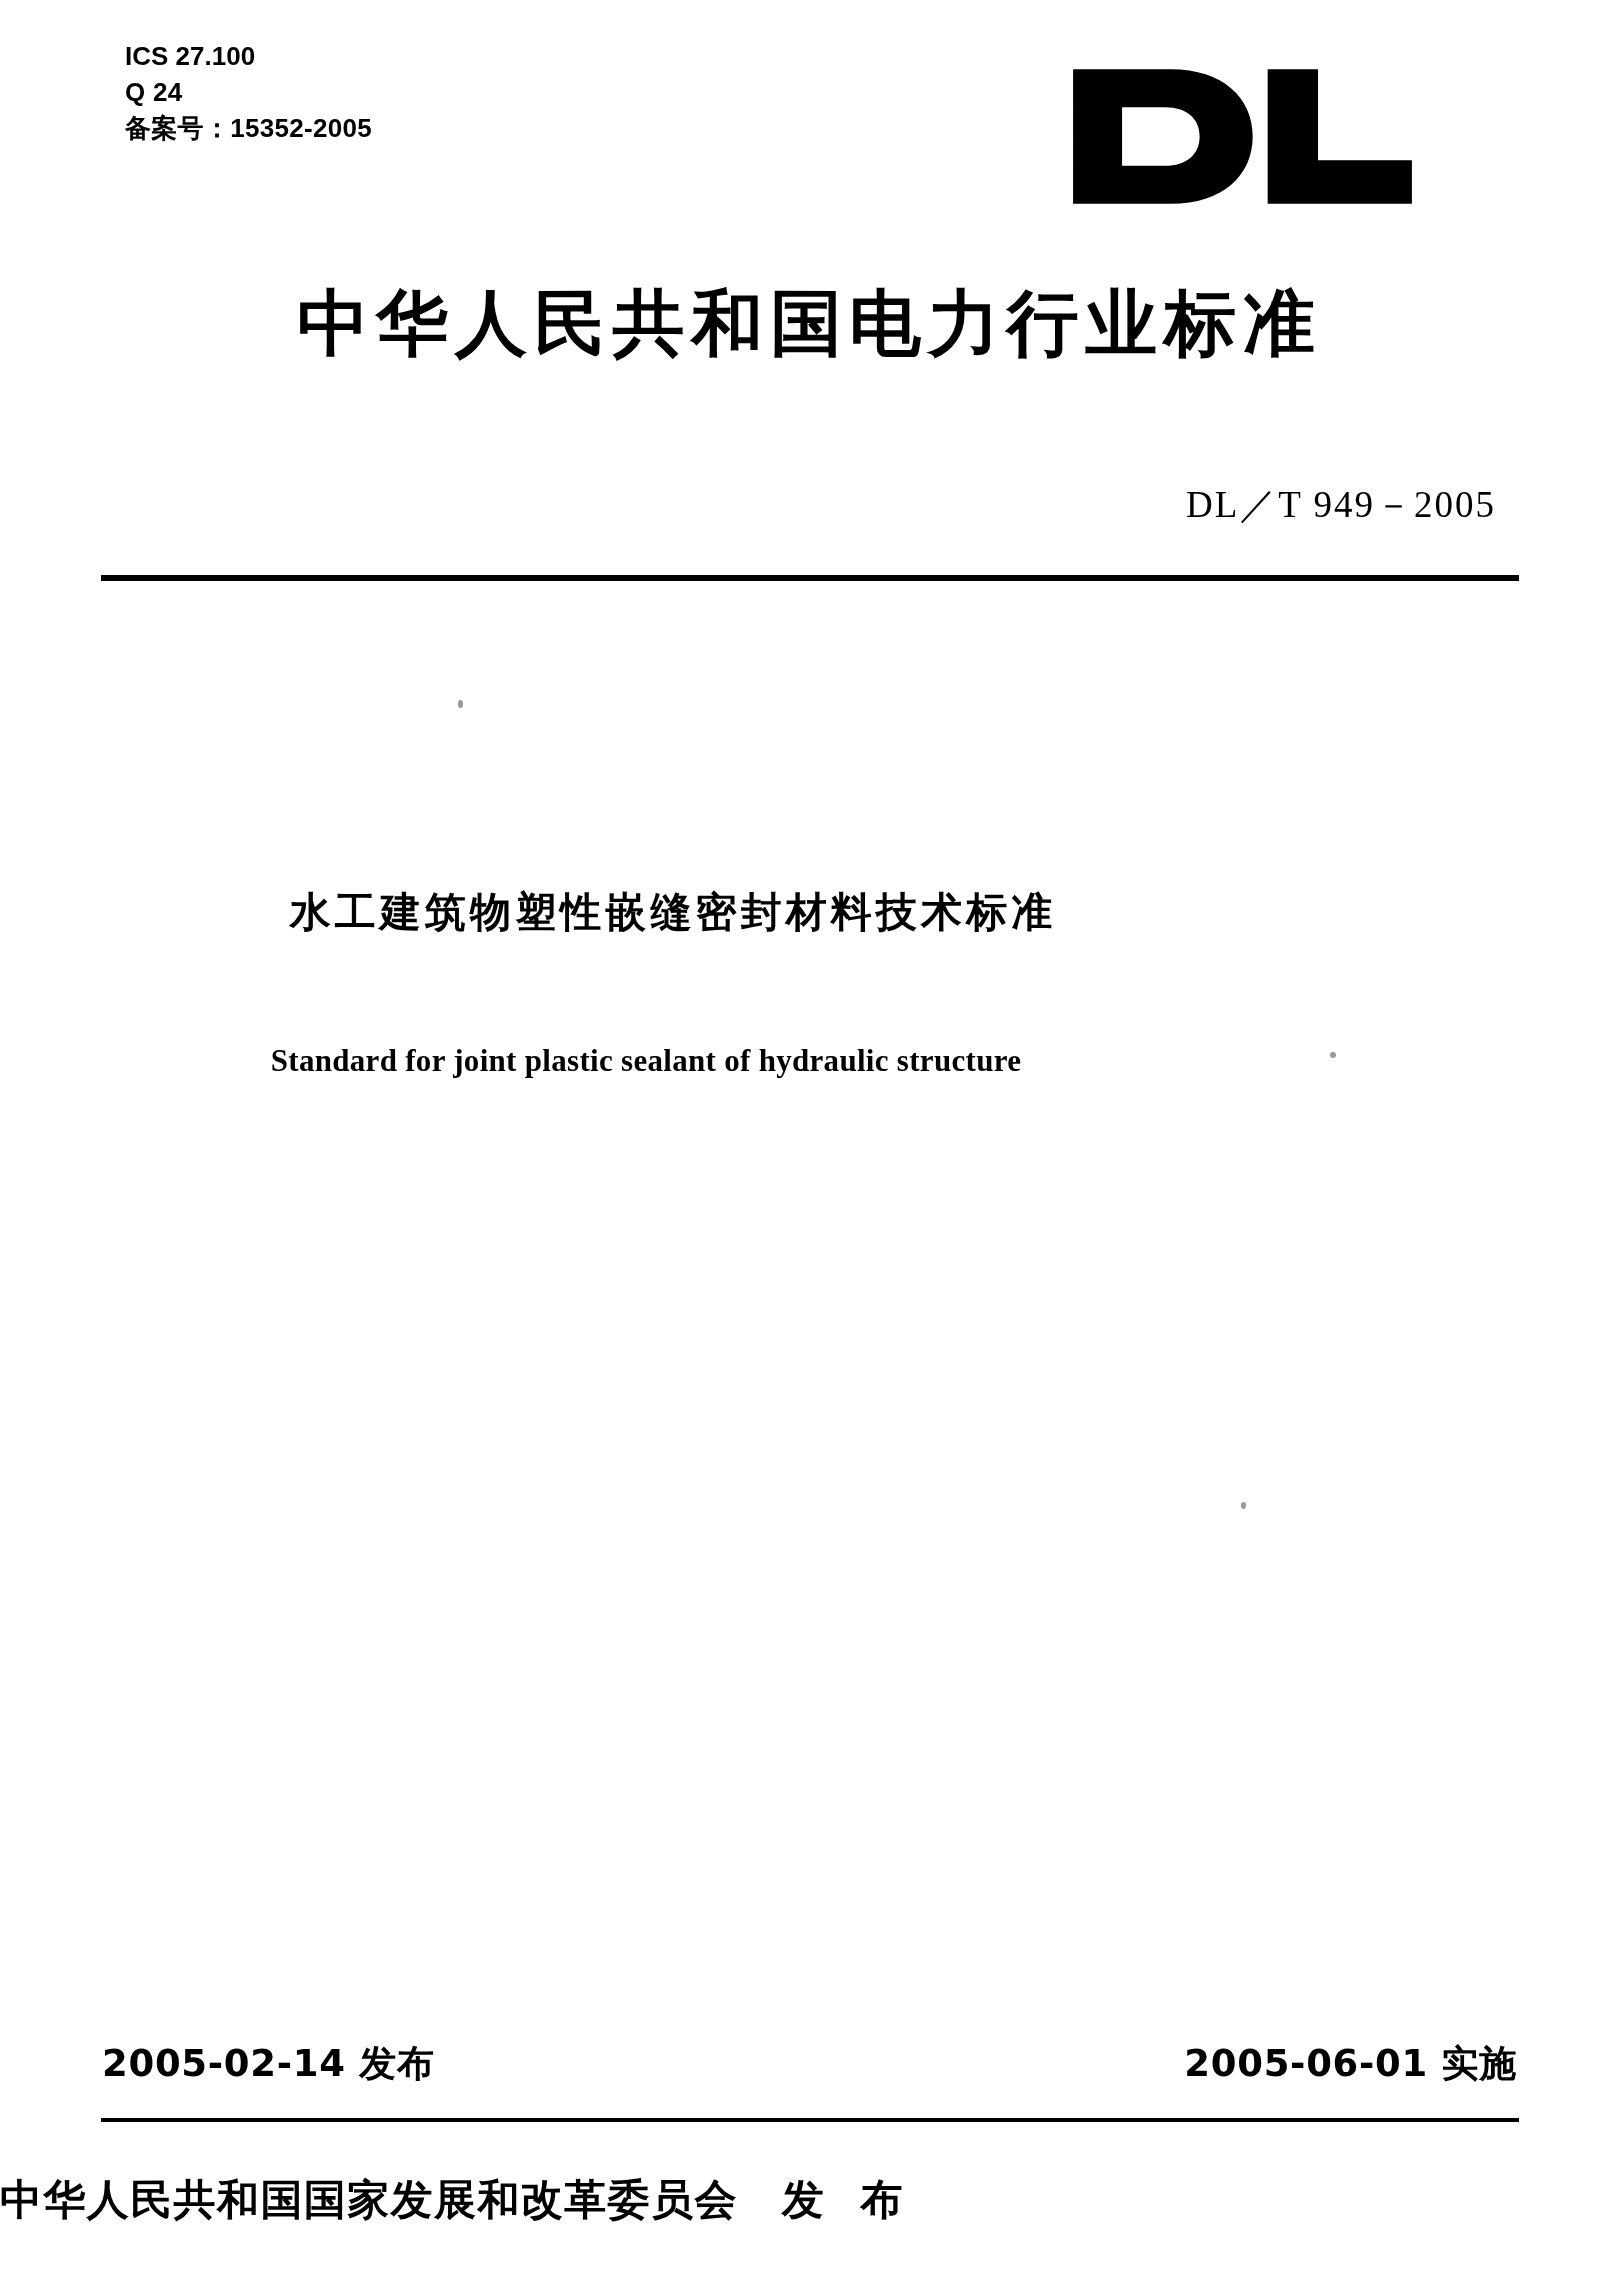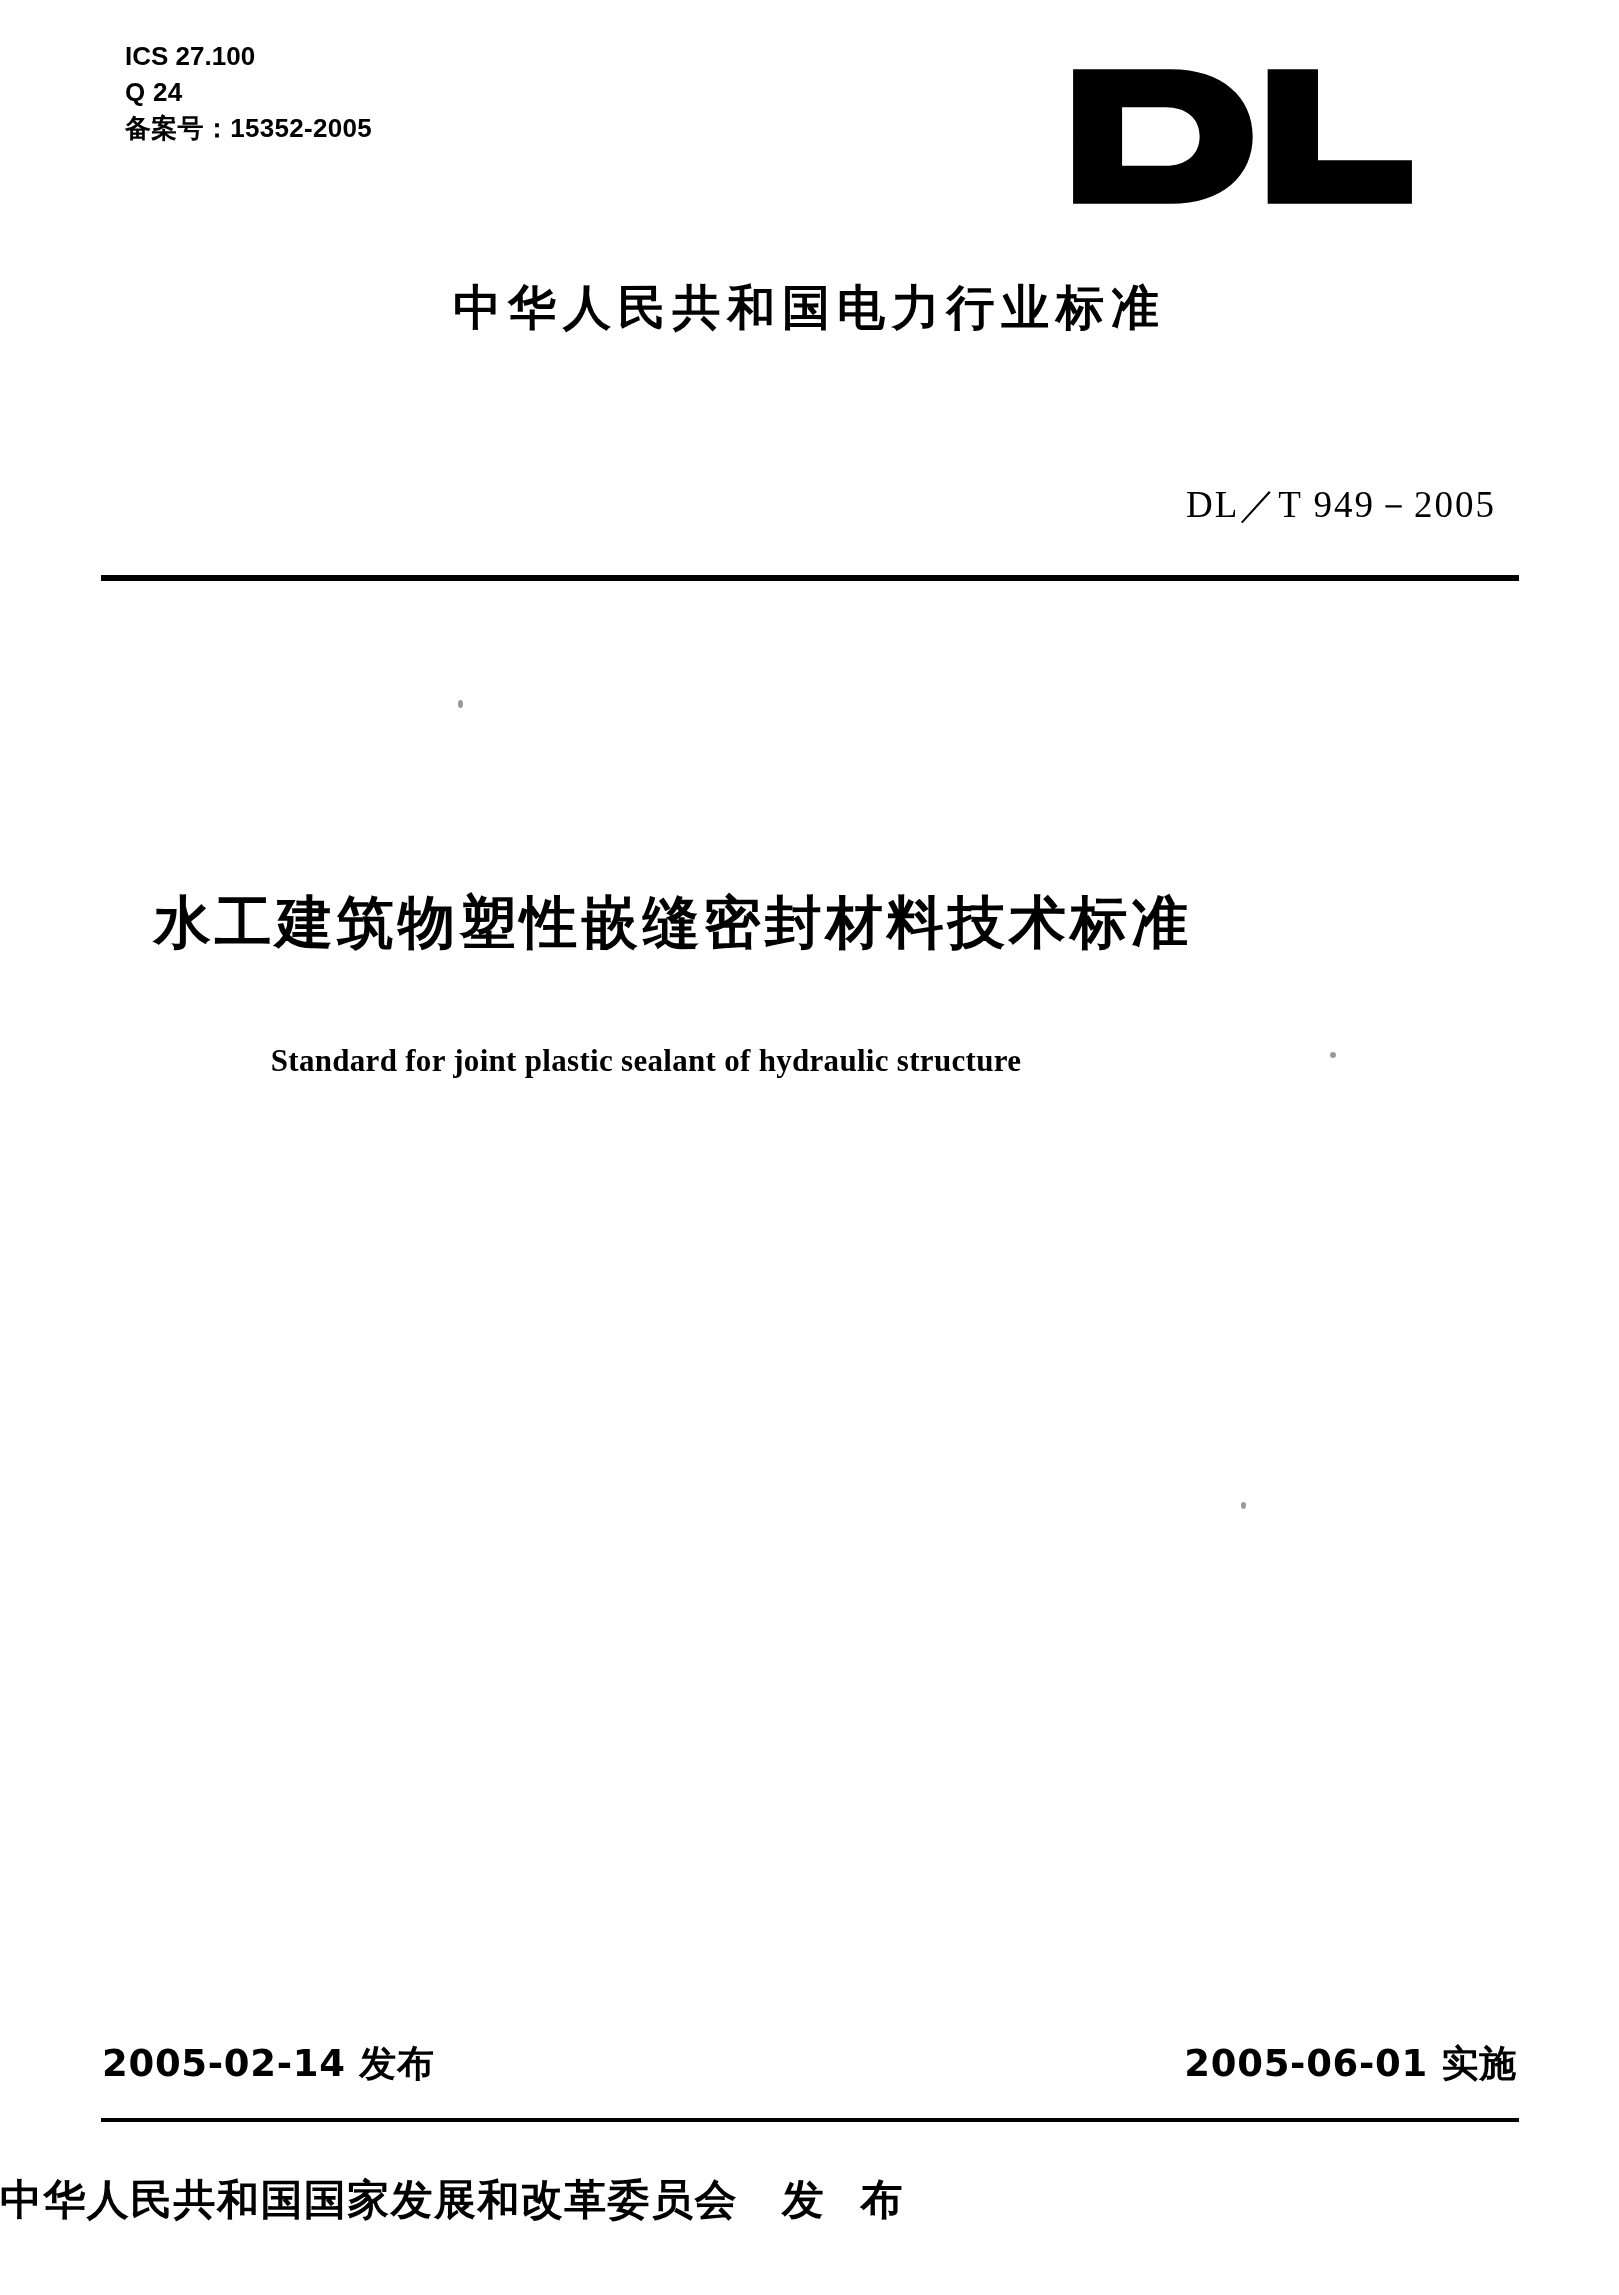--- a/index.html
+++ b/index.html
@@ -51,21 +51,21 @@
 
   
   .cn-org-title {
     position: absolute;
     left: 0;
     top: 276px;
     width: 1619px;
     text-align: center;
     font-family: Liberation Mono, monospace;
     font-weight: bold;
-    font-size: 48px;
+    font-size: 72px;
     letter-spacing: 6.8px;
     white-space: nowrap;
   }
 
   
   .std-no {
     position: absolute;
     right: 123px;
     top: 480px;
     font-family: "Liberation Serif", "DejaVu Serif", serif;
@@ -94,21 +94,21 @@
 
   
   .doc-title-cn {
     position: absolute;
     left: 0;
     top: 885px;
     width: 1346px;
     text-align: center;
     font-family: "DejaVu Sans", "Liberation Sans", sans-serif;
     font-weight: bold;
-    font-size: 57px;
+    font-size: 41px;
     letter-spacing: 4.1px;
     white-space: nowrap;
   }
   .doc-title-en {
     position: absolute;
     left: 0;
     top: 1043px;
     width: 1292px;
     text-align: center;
     font-family: "Liberation Serif", "DejaVu Serif", serif;

